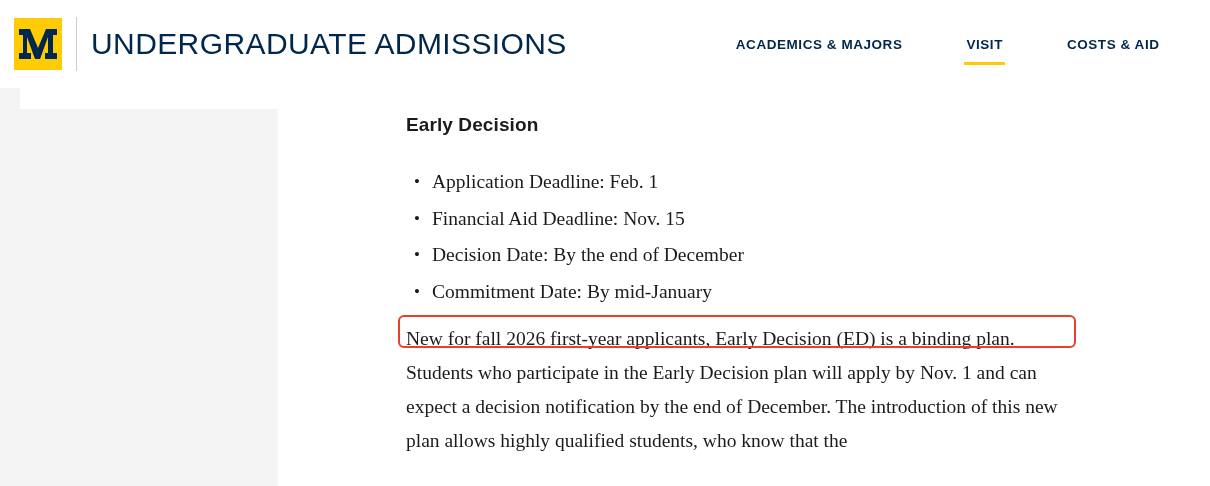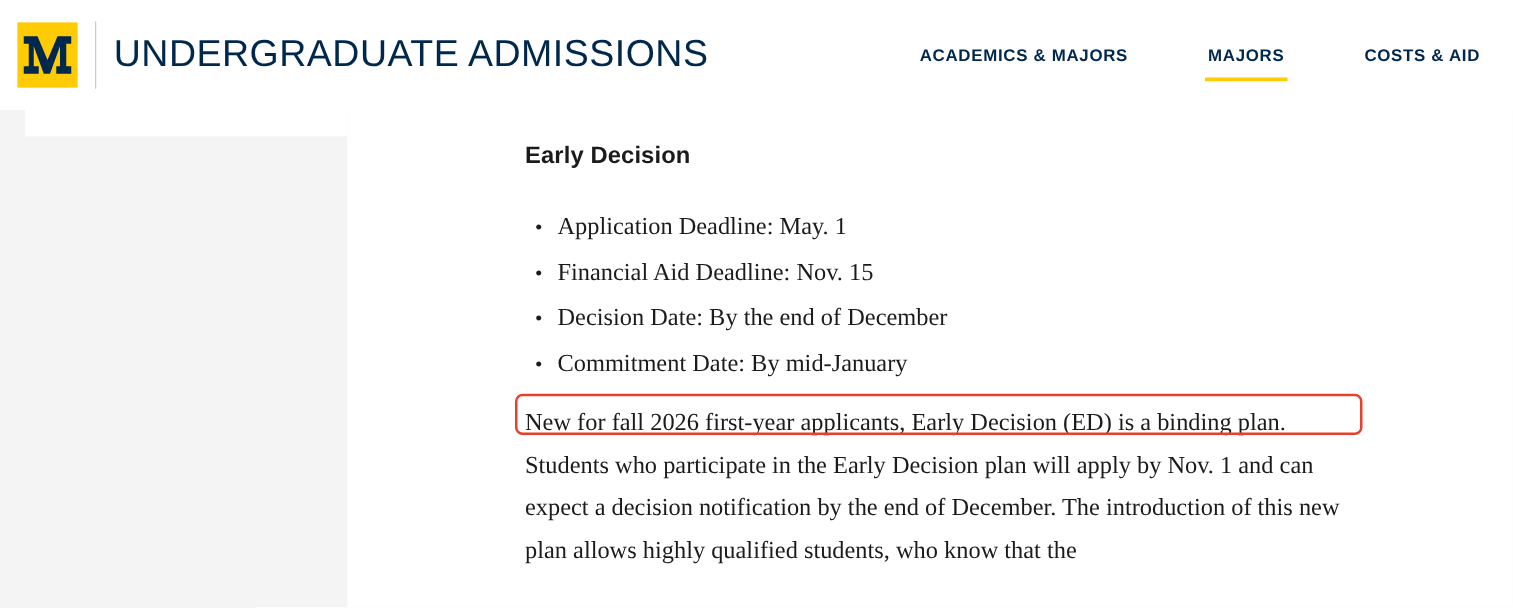--- a/index.html
+++ b/index.html
@@ -114,21 +114,21 @@
     position: absolute;
     left: 278px;
     top: 0;
     right: 0;
     bottom: 0;
     background: #ffffff;
   }
 
   .content {
     position: absolute;
-    left: 420px;
+    left: 406px;
     top: 0;
     width: 690px;
   }
 
   .section-heading {
     font-family: "Liberation Sans", sans-serif;
     font-size: 19px;
     font-weight: 700;
     color: #1b1b1b;
     margin: 26px 0 0 0;
@@ -195,37 +195,37 @@
       </svg>
     </div>
     <div class="brand-divider"></div>
     <div class="brand-text">
       <div class="brand-title">UNDERGRADUATE ADMISSIONS</div>
     </div>
   </div>
 
   <nav class="main-nav">
     <a class="nav-item" href="#">ACADEMICS &amp; MAJORS</a>
-    <a class="nav-item active" href="#">MAJORS</a>
+    <a class="nav-item active" href="#">VISIT</a>
     <a class="nav-item" href="#">COSTS &amp; AID</a>
   </nav>
 
 </div>
 
 <div class="page-body">
 
   <div class="white-panel"></div>
   <div class="right-white"></div>
 
   <div class="content">
 
     <h2 class="section-heading">Early Decision</h2>
 
     <ul class="deadline-list">
-      <li>Application Deadline: May. 1</li>
+      <li>Application Deadline: Feb. 1</li>
       <li>Financial Aid Deadline: Nov. 15</li>
       <li>Decision Date: By the end of December</li>
       <li>Commitment Date: By mid-January</li>
     </ul>
 
     <div class="para-wrap">
       <div class="highlight-box"></div>
       <p class="body-text">New for fall 2026 first-year applicants, Early Decision (ED) is a binding plan. Students who participate in the Early Decision plan will apply by Nov. 1 and can expect a decision notification by the end of December. The introduction of this new plan allows highly qualified students, who know that the</p>
     </div>
 

